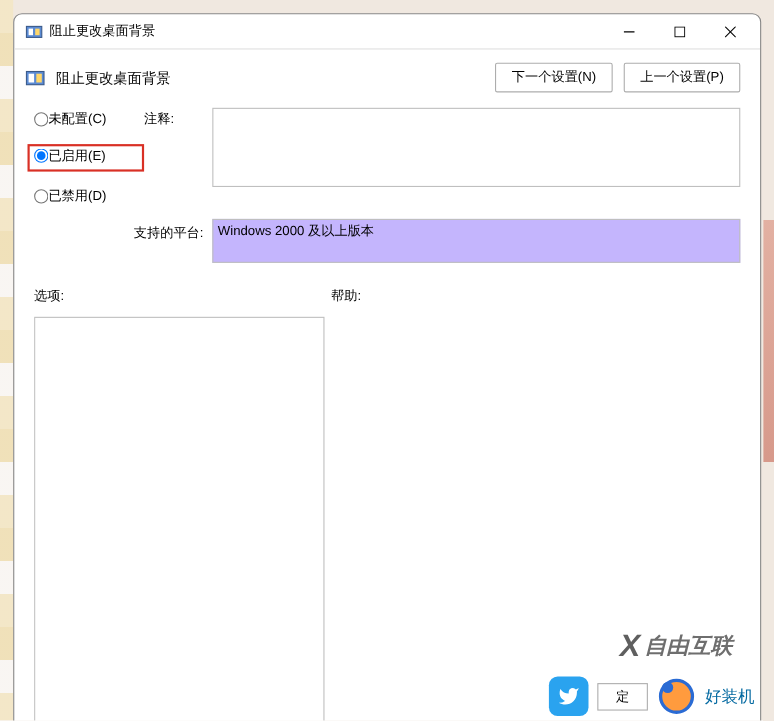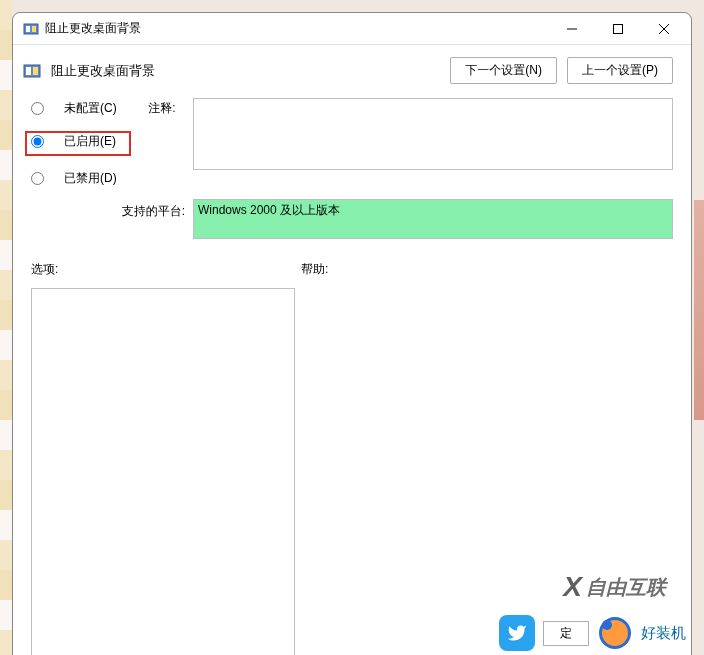--- a/index.html
+++ b/index.html
@@ -87,34 +87,33 @@
     }
     .radio-col {
       display: flex;
       flex-direction: column;
       gap: 14px;
       padding-top: 2px;
     }
     .radio-item {
       display: flex;
       align-items: center;
-      gap: 20px;
+      gap: 0;
       font-size: 12px;
       position: relative;
     }
     .radio-item input { margin: 0; }
     .highlight-box {
       border: 2px solid #d93025;
       padding: 0 8px 4px 4px;
       margin-left: -6px;
     }
     .label-col {
       font-size: 12px;
       padding-top: 2px;
-      text-align: center;
     }
     .comment-box {
       border: 1px solid #bfbfbf;
       background: #fff;
       height: 72px;
       width: 100%;
       resize: none;
       font-family: inherit;
       font-size: 12px;
       padding: 2px;
@@ -122,21 +121,21 @@
     }
     .platform-row {
       display: grid;
       grid-template-columns: 162px 1fr;
       margin-top: 12px;
       align-items: start;
     }
     .platform-label { text-align: right; padding-right: 8px; font-size: 12px; padding-top: 4px;}
     .platform-box {
       border: 1px solid #bfbfbf;
-      background: #86efac;
+      background: #c4b5fd;
       height: 40px;
       padding: 2px 4px;
       font-size: 12px;
       overflow-y: scroll;
     }
     .lower {
       margin-top: 22px;
       display: flex;
       flex-direction: column;
       flex: 1;

